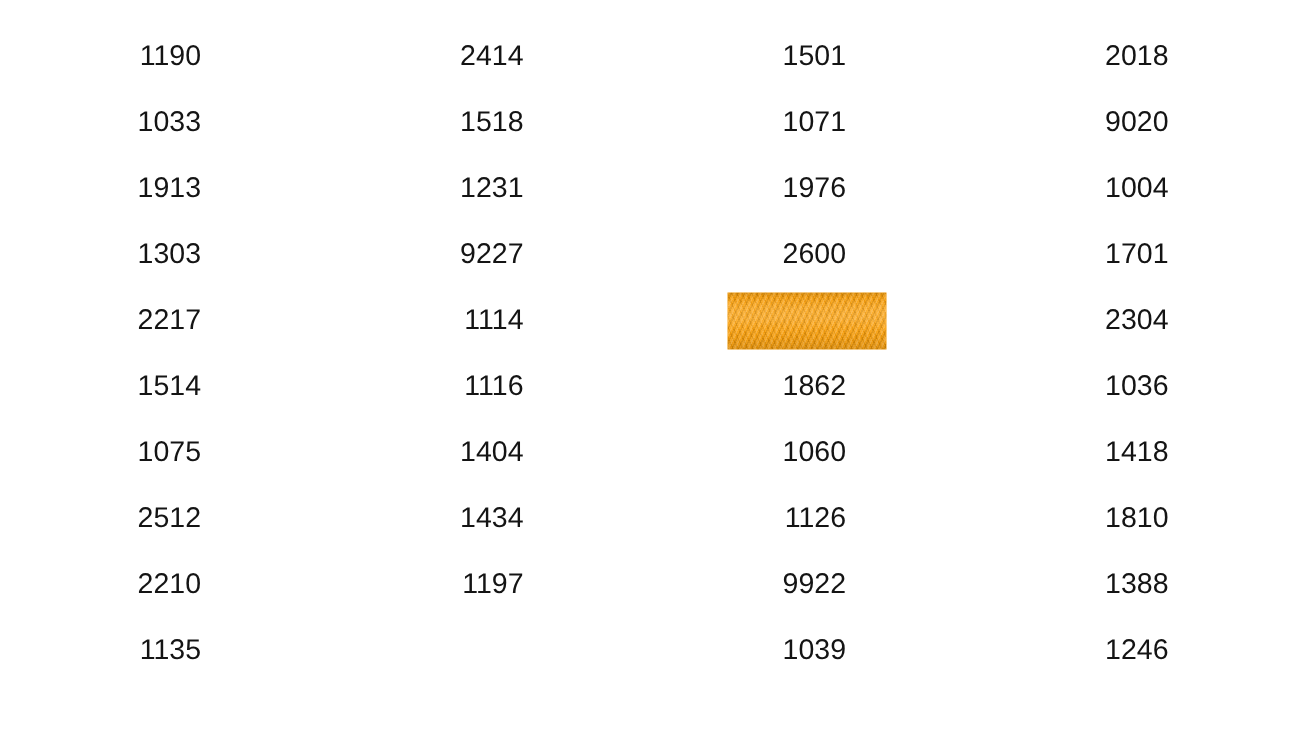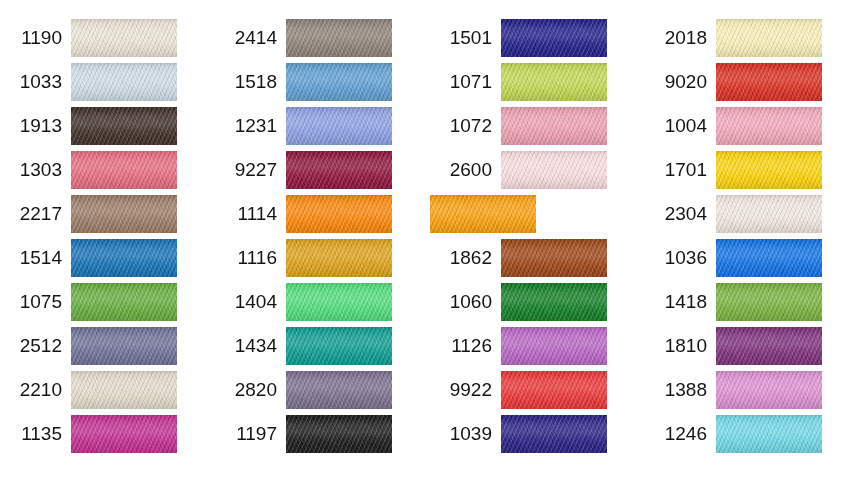--- a/index.html
+++ b/index.html
@@ -22,20 +22,21 @@
     align-items: flex-start;
   }
   .column {
     width: 215px;
     position: relative;
     padding-top: 19px;
     box-sizing: border-box;
   }
   .swatch-row {
     display: flex;
+    flex-direction: column;
     align-items: center;
     height: 38px;
     margin-bottom: 6px;
   }
   .code-label {
     width: 71px;
     padding-right: 9px;
     box-sizing: border-box;
     text-align: right;
     font-size: 19px;
@@ -163,39 +164,35 @@
       </div>
       <div class="swatch-row">
         <div class="code-label">1404</div>
         <div class="swatch" style="background-color: rgb(78, 222, 121);"></div>
       </div>
       <div class="swatch-row">
         <div class="code-label">1434</div>
         <div class="swatch" style="background-color: rgb(7, 155, 144);"></div>
       </div>
       <div class="swatch-row">
-        <div class="code-label">2820</div>
-        <div class="swatch" style="background-color: rgb(122, 108, 140);"></div>
-      </div>
-      <div class="swatch-row">
         <div class="code-label">1197</div>
         <div class="swatch" style="background-color: rgb(21, 21, 22);"></div>
       </div>
     </div>
     <div class="column">
       <div class="swatch-row">
         <div class="code-label">1501</div>
         <div class="swatch" style="background-color: rgb(29, 26, 136);"></div>
       </div>
       <div class="swatch-row">
         <div class="code-label">1071</div>
         <div class="swatch" style="background-color: rgb(194, 216, 79);"></div>
       </div>
       <div class="swatch-row">
-        <div class="code-label">1072</div>
+        <div class="code-label">1976</div>
         <div class="swatch" style="background-color: rgb(239, 159, 177);"></div>
       </div>
       <div class="swatch-row">
         <div class="code-label">2600</div>
         <div class="swatch" style="background-color: rgb(250, 222, 225);"></div>
       </div>
       <div class="swatch-row">
         <div class="swatch" style="background-color: rgb(251, 159, 8);"></div>
       </div>
       <div class="swatch-row">

